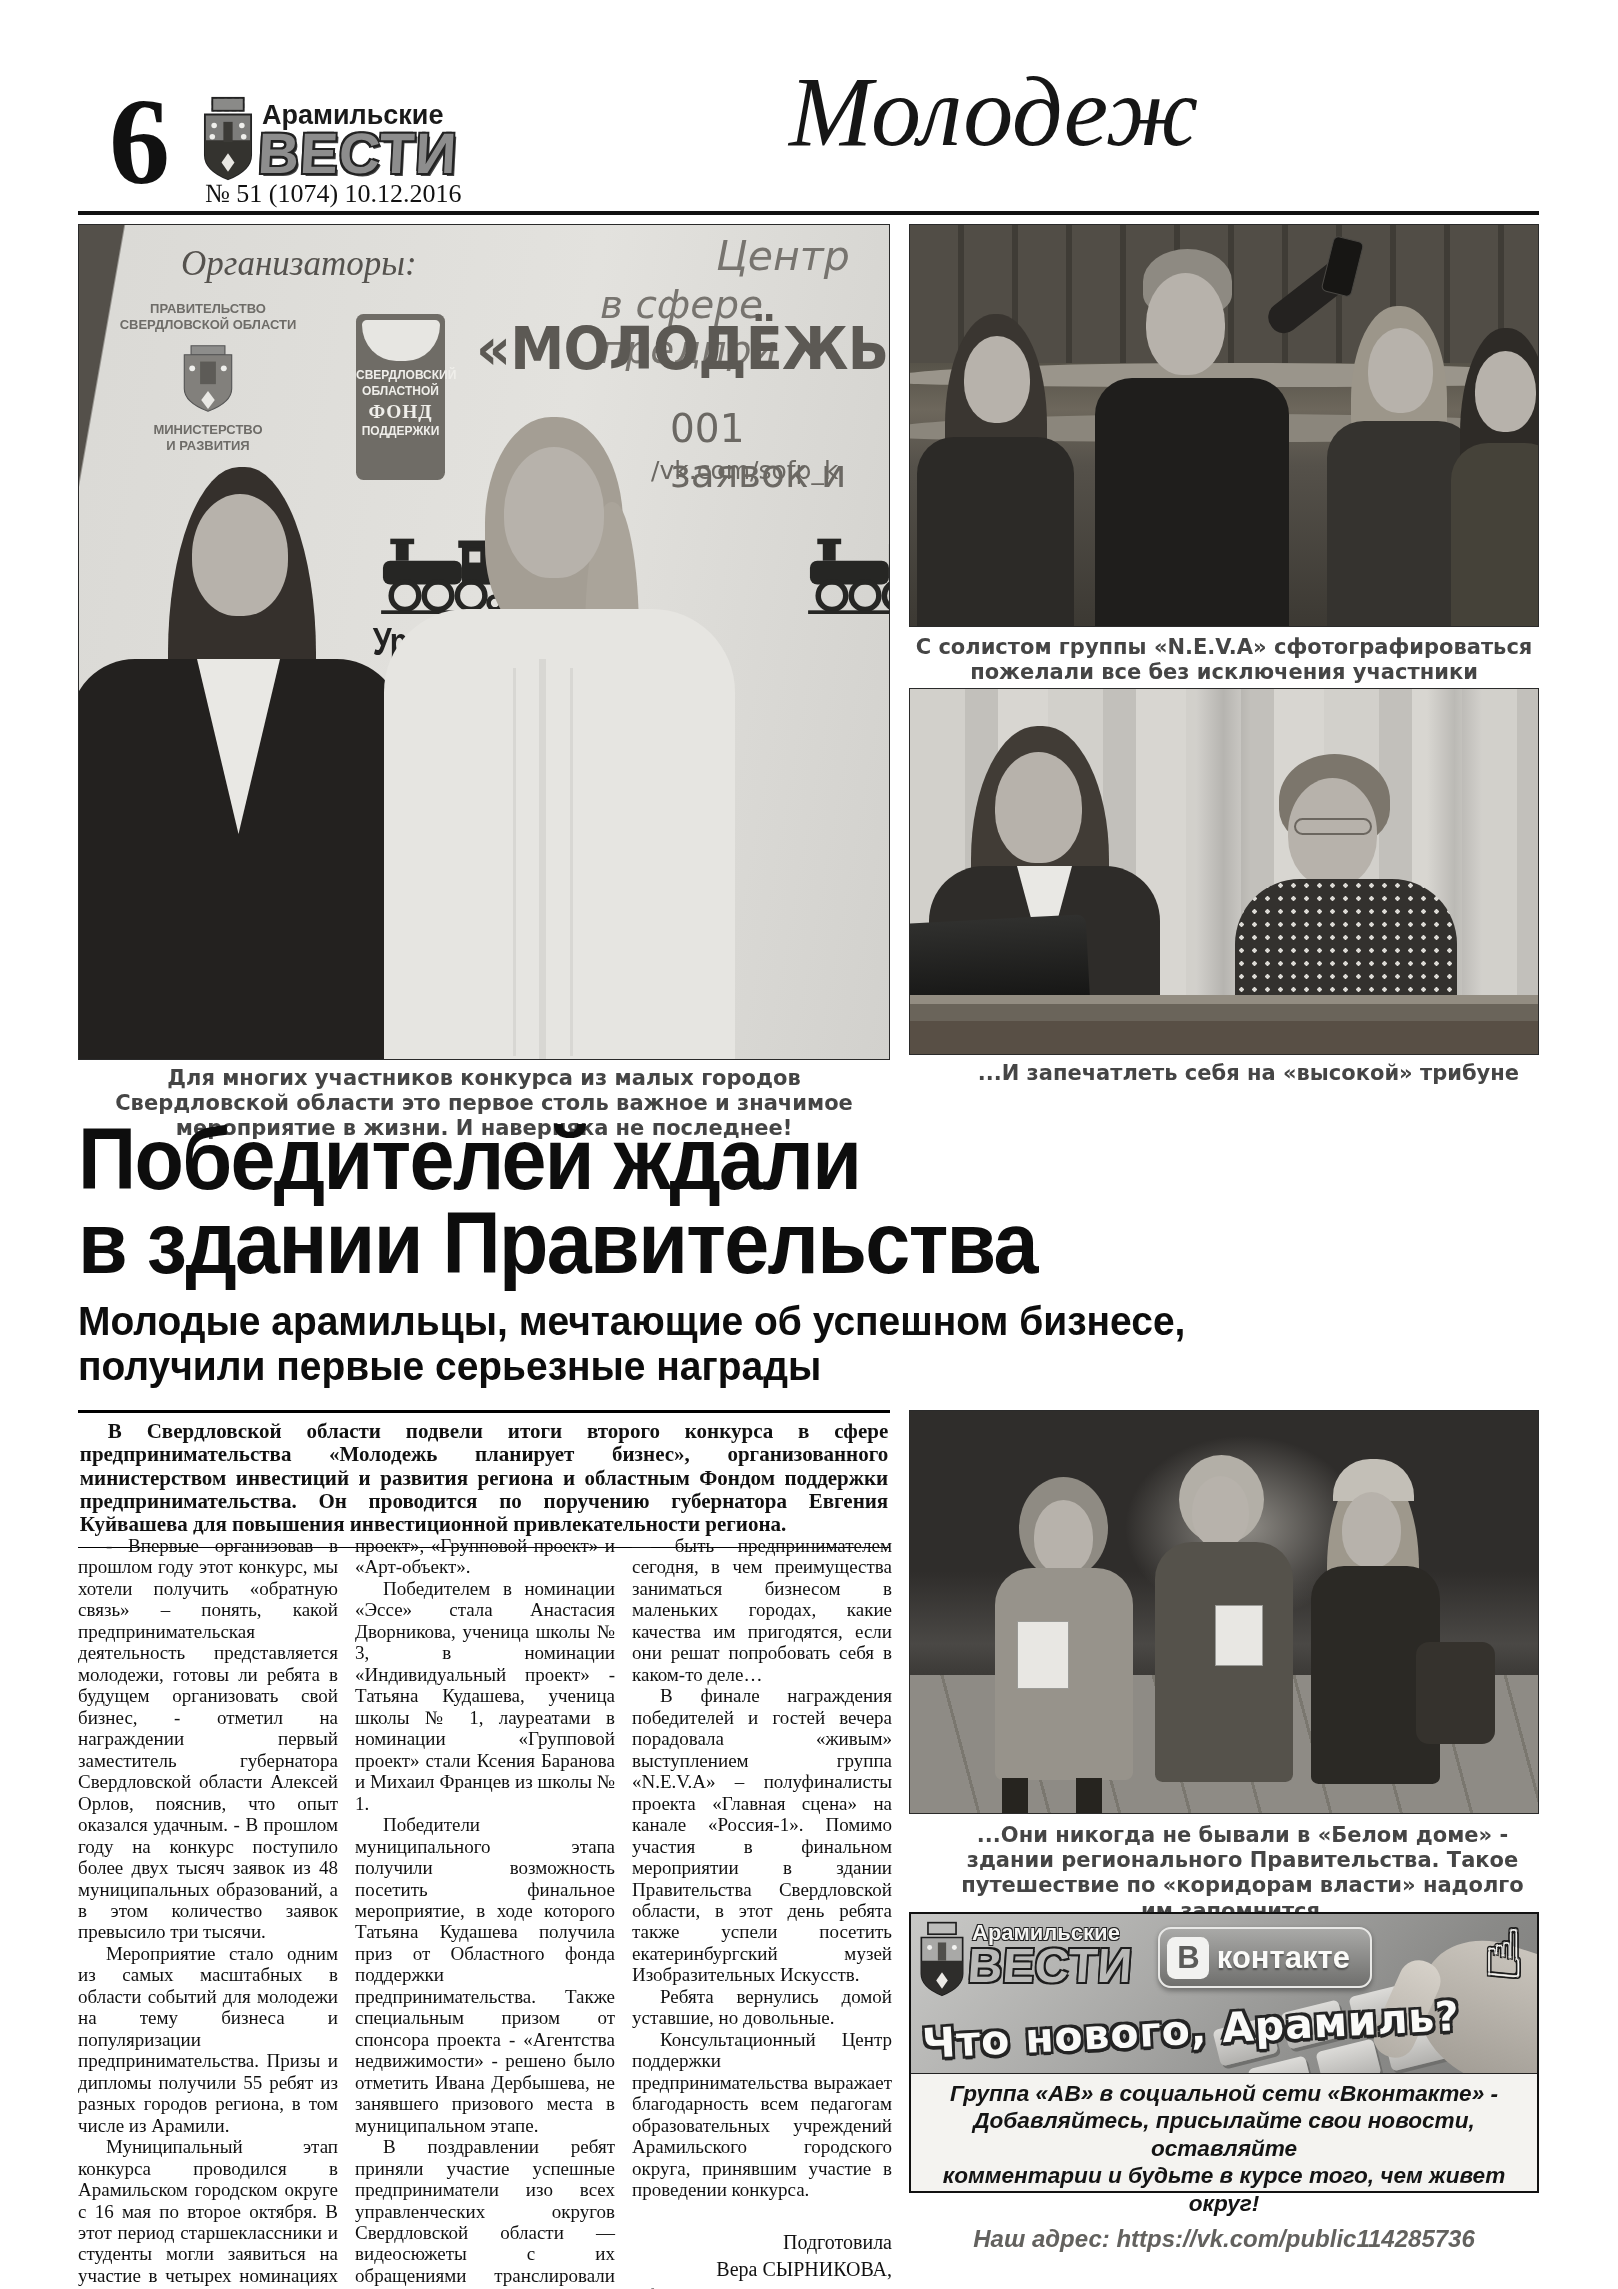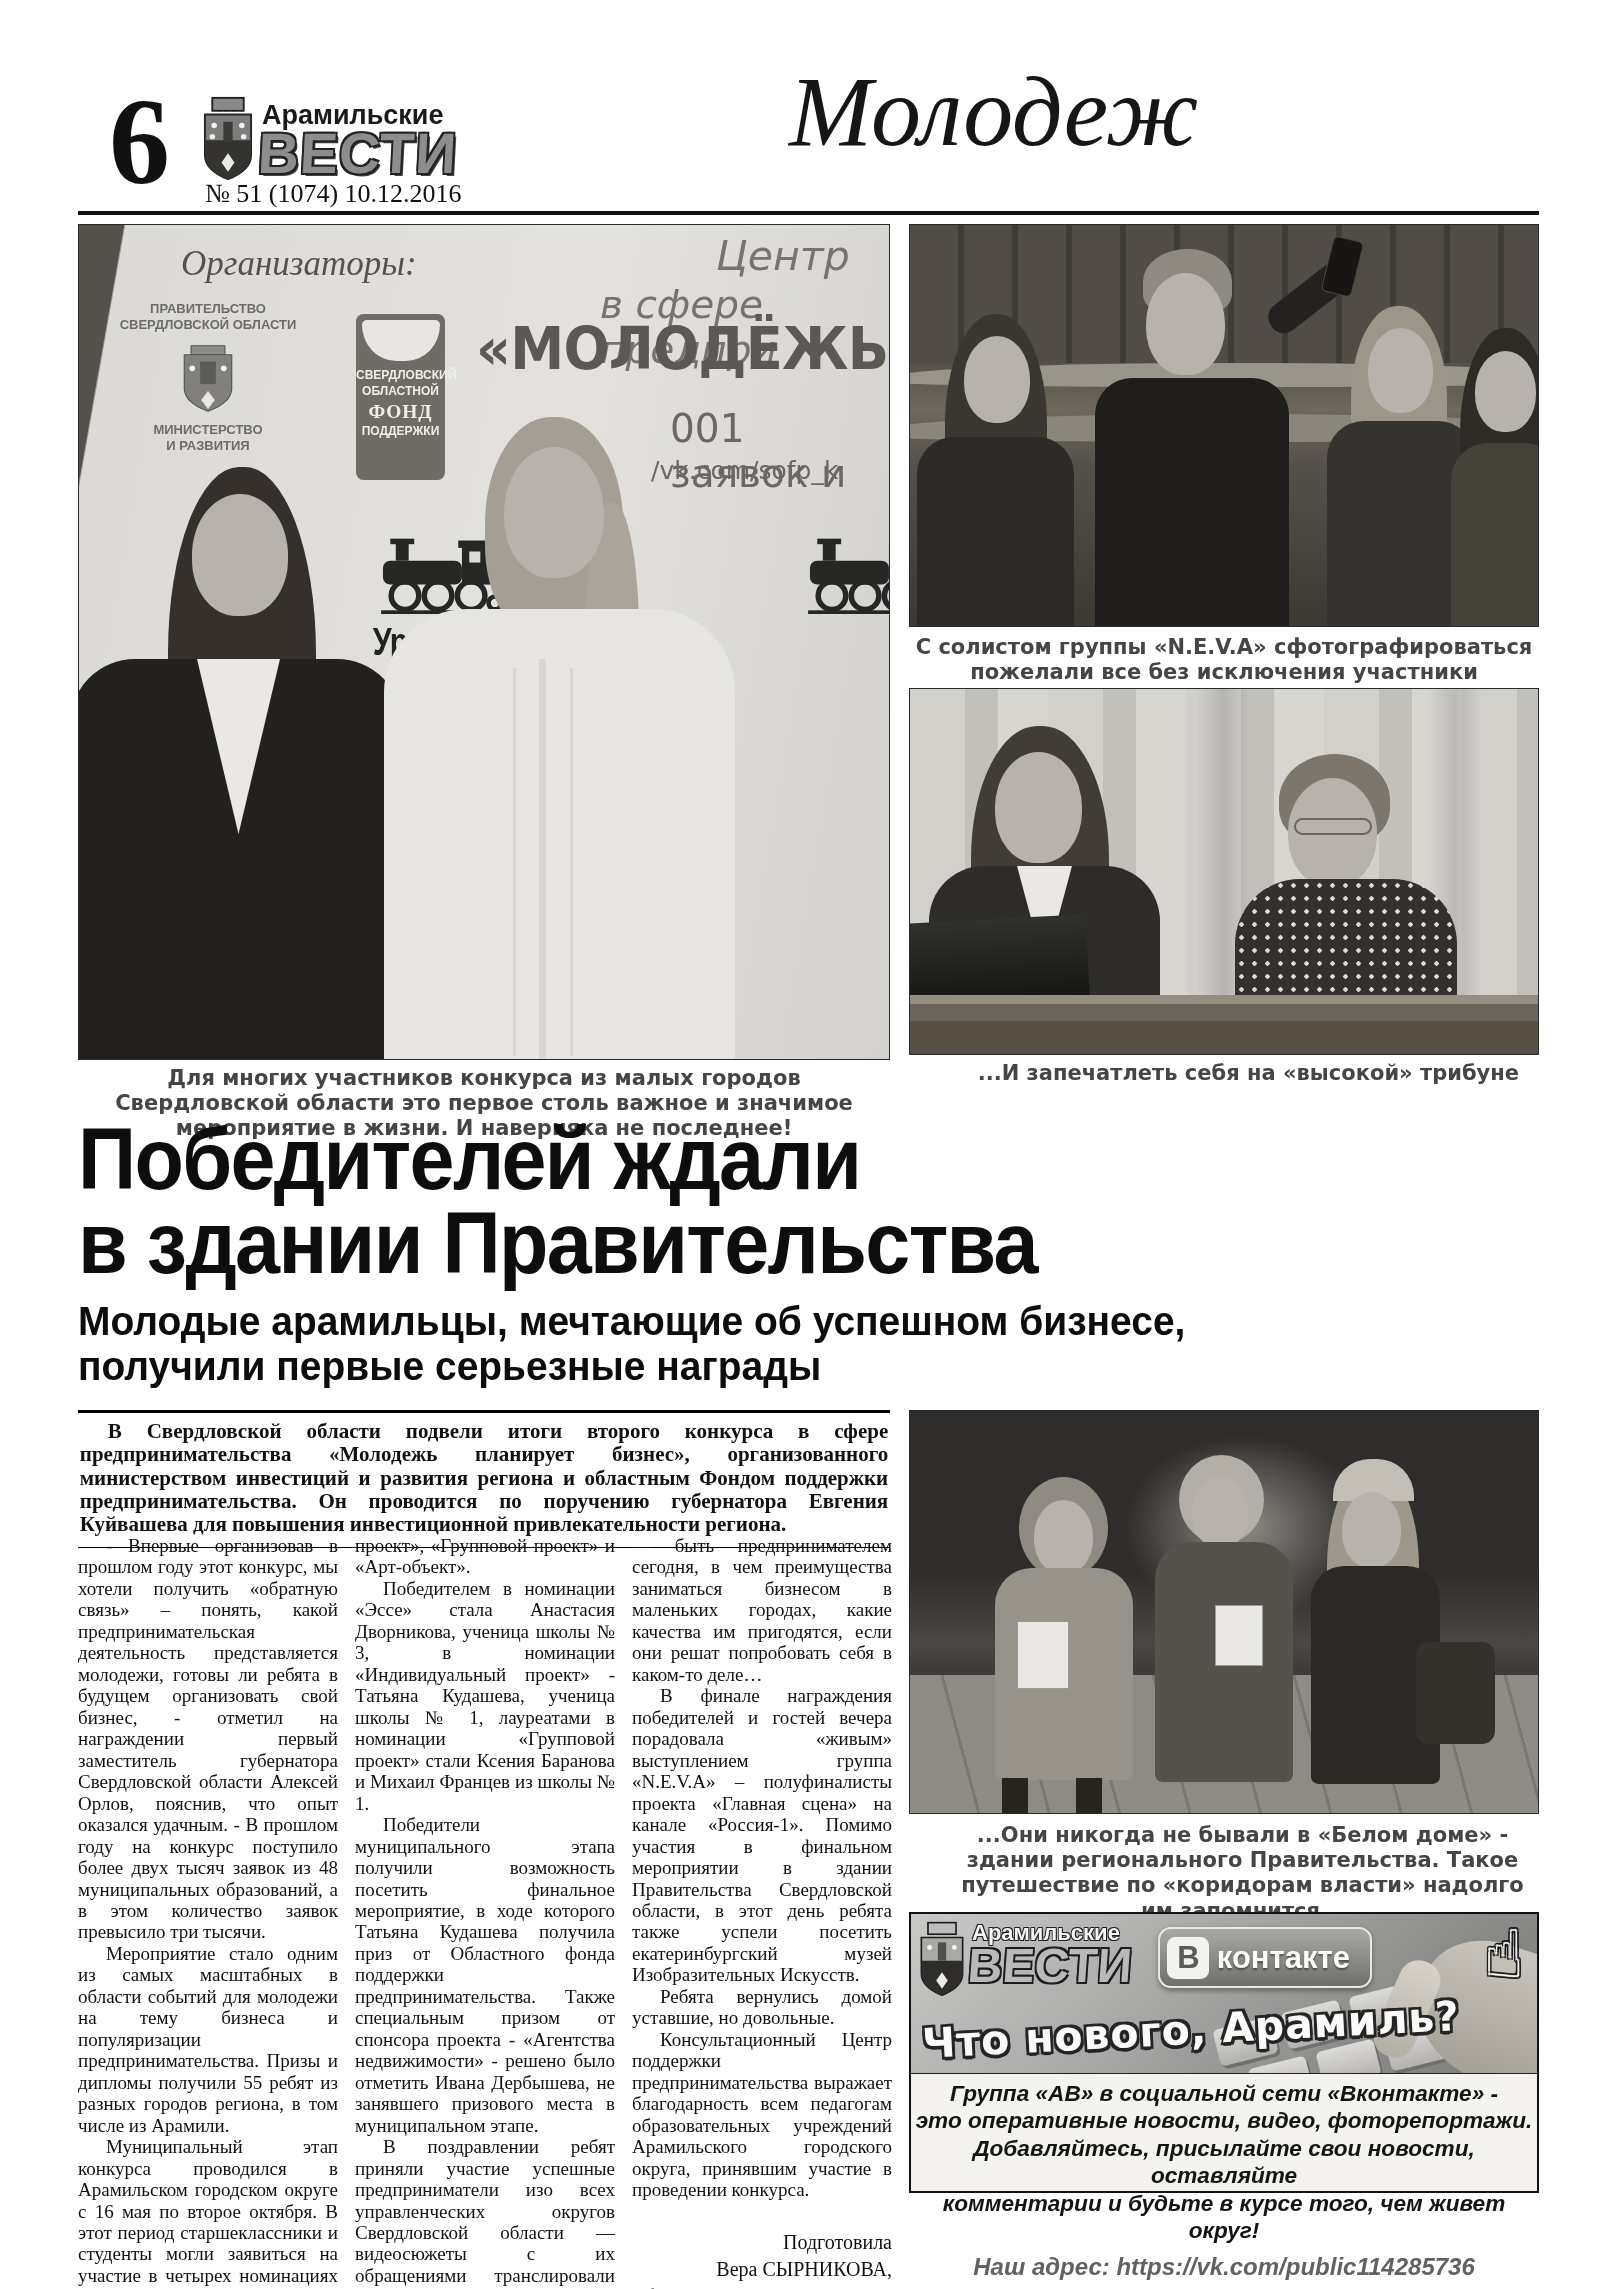--- a/index.html
+++ b/index.html
@@ -353,19 +353,18 @@
 
     <div class="vk-btn">
       <div class="vk-badge">В</div>
       <div class="vk-btn-label">контакте</div>
     </div>
     <div class="vk-cursor">☝</div>
     <div class="vk-tagline">Что нового, Арамиль?</div>
   </div>
   <div class="vk-text">
     <div class="ln">Группа «АВ» в социальной сети «Вконтакте» -</div>
-    <div class="ln">это оперативные новости, видео, фоторепортажи.</div>
     <div class="ln">Добавляйтесь, присылайте свои новости, оставляйте</div>
     <div class="ln">комментарии и будьте в курсе того, чем живет округ!</div>
     <div class="addr">Наш адрес: https://vk.com/public114285736</div>
   </div>
 </div>
 
 
 </body></html>

